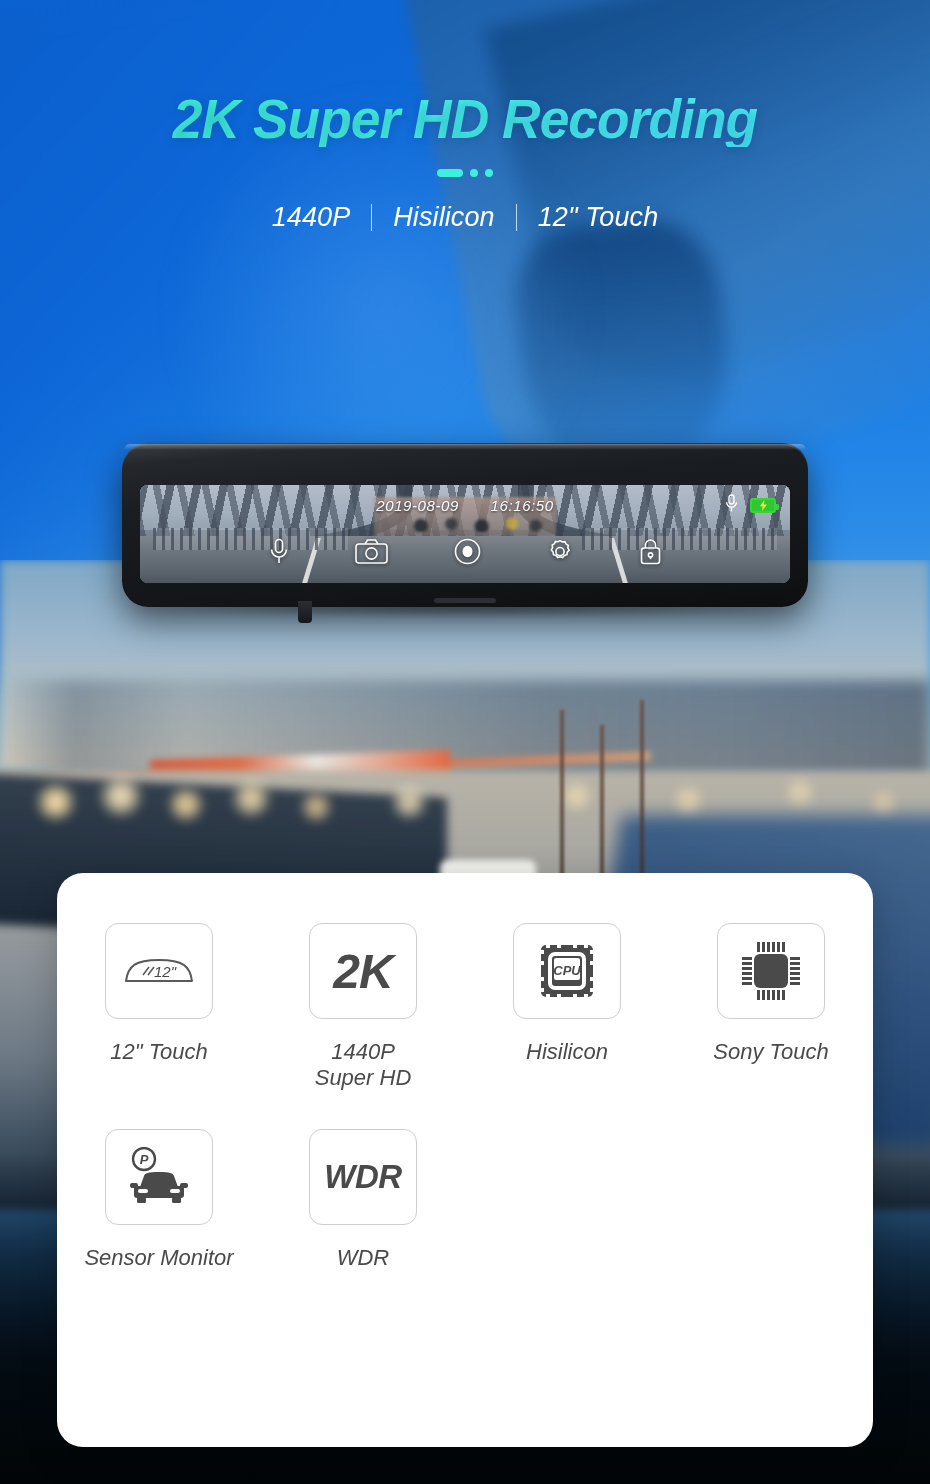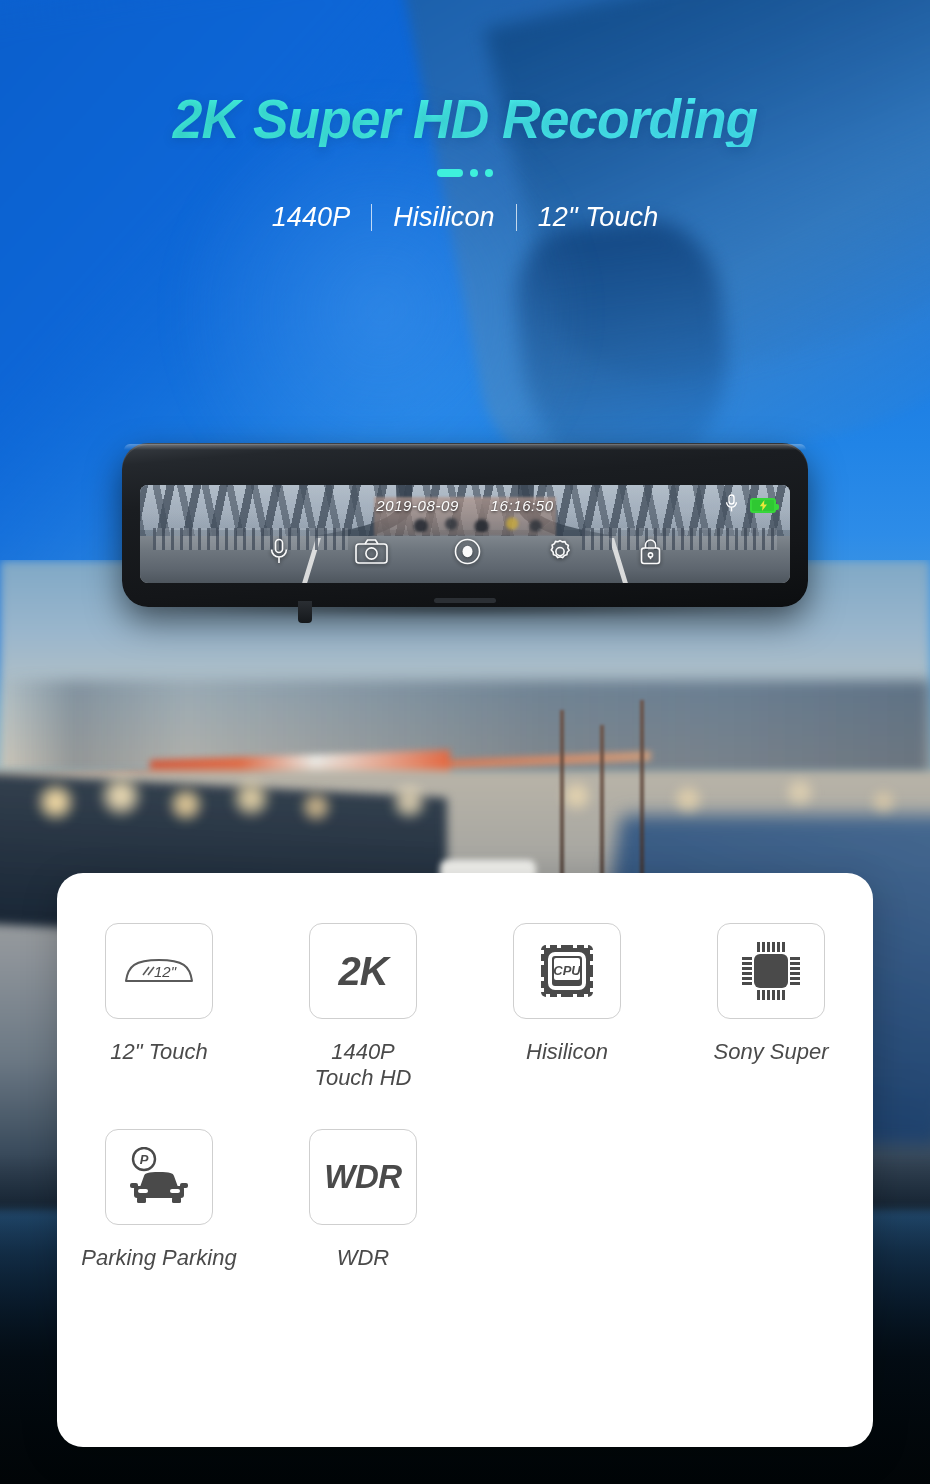--- a/index.html
+++ b/index.html
@@ -316,21 +316,21 @@
   }
   .grid {
     position:absolute; left:0; right:0; top:50px;
     display:grid; grid-template-columns:repeat(4,1fr); row-gap:30px;
   }
   .cell { display:flex; flex-direction:column; align-items:center; }
   .tile {
     width:108px; height:96px; border:1px solid #cfcfcf; border-radius:13px;
     display:flex; align-items:center; justify-content:center; background:#fff;
   }
-  .tile-text { font-size:40px; font-weight:700; color:#4a4a4a; letter-spacing:-1px; }
+  .tile-text { font-size:48px; font-weight:700; color:#4a4a4a; letter-spacing:-1px; }
   .tile-text.wdr { font-size:33px; letter-spacing:-.5px; }
   .cap {
     margin-top:20px; text-align:center; color:#4a4a4a;
     font-size:22px; font-weight:400; line-height:1.18; max-width:190px;
   }
   .row2 { margin-top:8px; }
 </style>
 </head>
 <body>
 
@@ -479,21 +479,21 @@
         </div>
         <div class="cap">12" Touch</div>
       </div>
 
       <div class="cell">
         <div class="tile">
           <span class="tile-text">2K</span>
         </div>
         <div class="cap">
           <div>1440P</div>
-          <div>Touch HD</div>
+          <div>Super HD</div>
         </div>
       </div>
 
       <div class="cell">
         <div class="tile">
           <svg width="64" height="64" viewBox="0 0 64 64">
             <rect x="6" y="6" width="52" height="52" rx="5" fill="#4a4a4a"></rect>
             <rect x="15" y="15" width="34" height="34" rx="5" fill="none" stroke="#fff" stroke-width="4"></rect>
             <rect x="19" y="19" width="26" height="22" rx="2" fill="#fff"></rect>
             <text x="32" y="36" font-family="Liberation Sans, sans-serif" font-size="13" font-weight="700" fill="#4a4a4a" text-anchor="middle">CPU</text>
@@ -545,39 +545,39 @@
                 <rect x="3" y="43" width="10" height="3"></rect>
               <rect x="51" y="18" width="10" height="3"></rect>
                 <rect x="51" y="23" width="10" height="3"></rect>
               <rect x="51" y="28" width="10" height="3"></rect>
                 <rect x="51" y="33" width="10" height="3"></rect>
               <rect x="51" y="38" width="10" height="3"></rect>
                 <rect x="51" y="43" width="10" height="3"></rect>
             </g>
           </svg>
         </div>
-        <div class="cap">Sony Super</div>
+        <div class="cap">Sony Touch</div>
       </div>
 
       <div class="cell row2">
         <div class="tile">
           <svg width="66" height="60" viewBox="0 0 66 60">
             <circle cx="18" cy="12" r="11" fill="none" stroke="#4a4a4a" stroke-width="2.4"></circle>
             <text x="18" y="17" font-family="Liberation Sans, sans-serif" font-size="13" font-weight="700" fill="#4a4a4a" text-anchor="middle">P</text>
             <path d="M14 40 L18 29 C19 26, 22 25, 33 25 C44 25, 47 26, 48 29 L52 40 Z" fill="#4a4a4a"></path>
             <rect x="8" y="39" width="50" height="12" rx="3" fill="#4a4a4a"></rect>
             <rect x="4" y="36" width="8" height="5" rx="2" fill="#4a4a4a"></rect>
             <rect x="54" y="36" width="8" height="5" rx="2" fill="#4a4a4a"></rect>
             <rect x="11" y="50" width="9" height="6" rx="1.5" fill="#4a4a4a"></rect>
             <rect x="46" y="50" width="9" height="6" rx="1.5" fill="#4a4a4a"></rect>
             <rect x="12" y="42" width="10" height="4" rx="2" fill="#fff"></rect>
             <rect x="44" y="42" width="10" height="4" rx="2" fill="#fff"></rect>
           </svg>
         </div>
-        <div class="cap">Parking Parking</div>
+        <div class="cap">Sensor Monitor</div>
       </div>
 
       <div class="cell row2">
         <div class="tile">
           <span class="tile-text wdr">WDR</span>
         </div>
         <div class="cap">WDR</div>
       </div>
 
 

